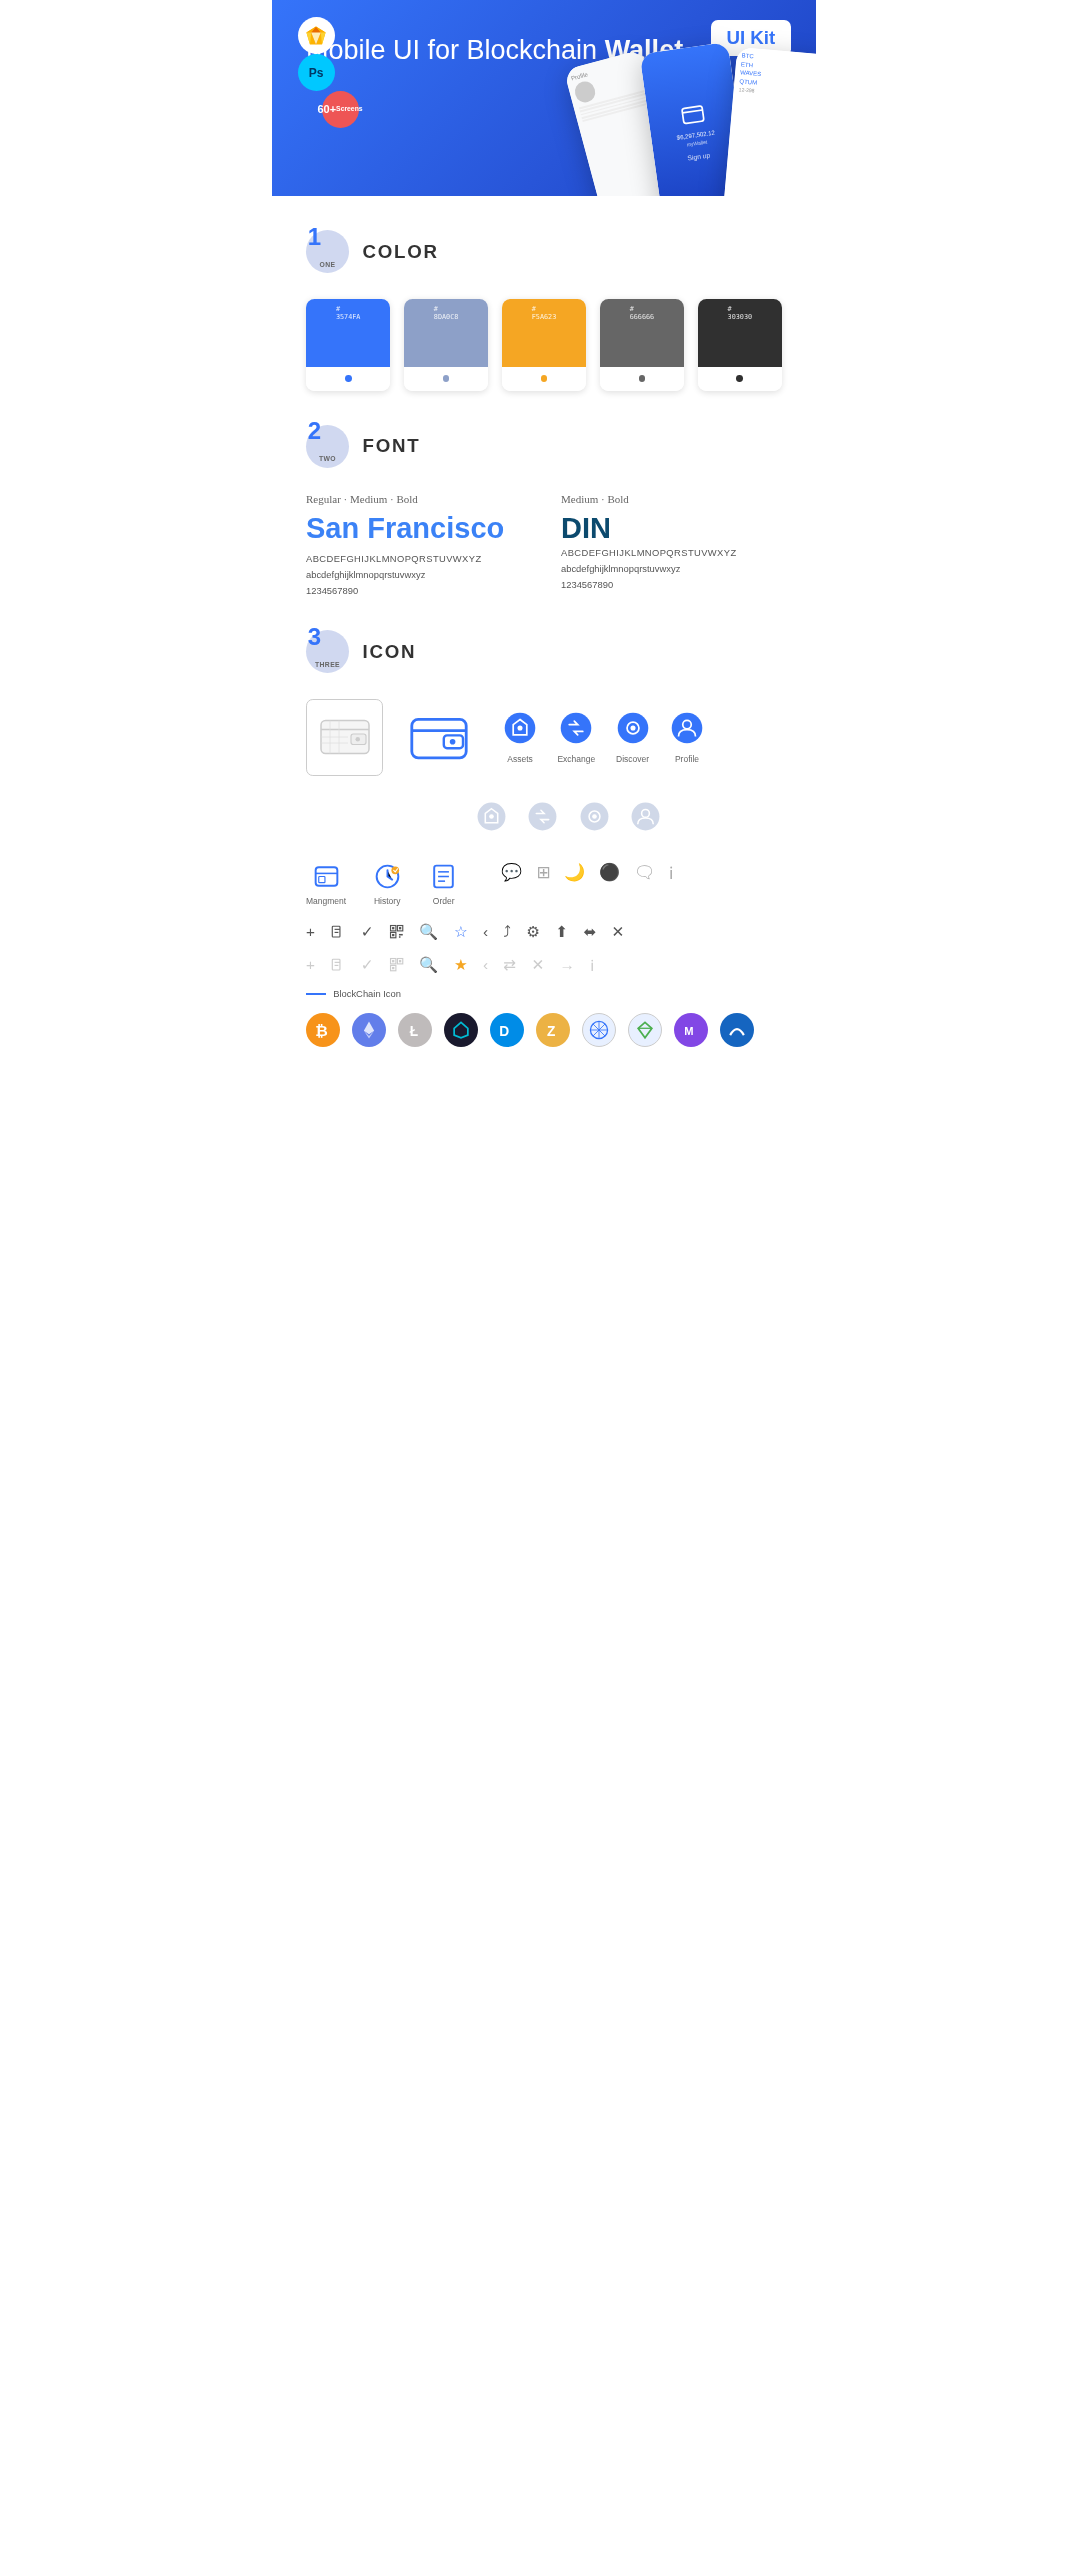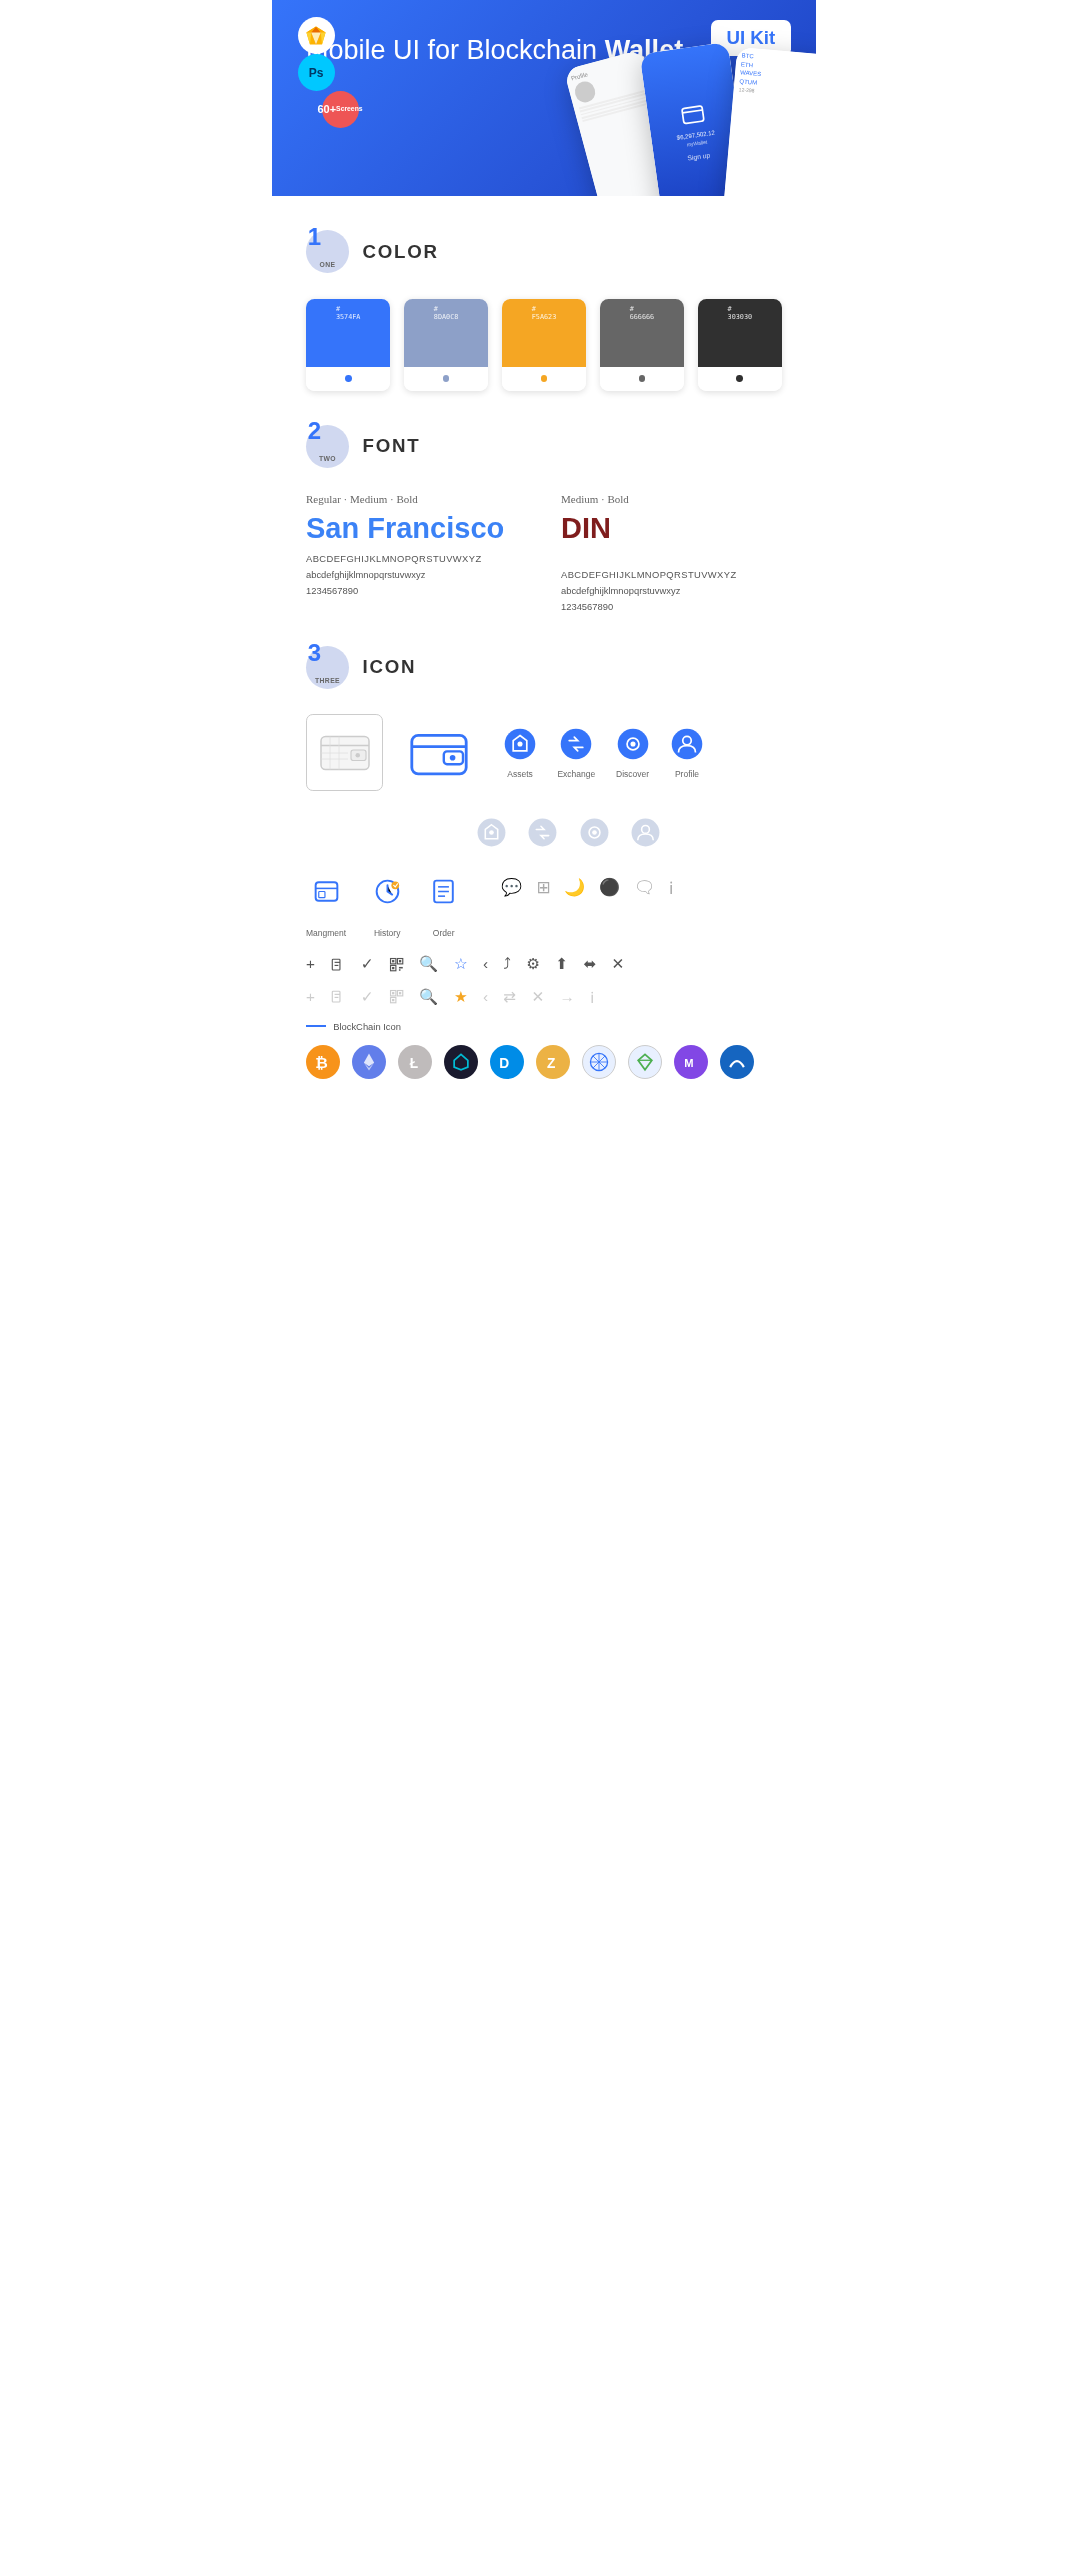--- a/index.html
+++ b/index.html
@@ -202,21 +202,21 @@
       width: 6.8px;
       height: 6.8px;
       border-radius: 50%;
     }
 
     
     .font-section { margin-bottom: 34px; }
     .font-variants { font-size: 11px; color: #666; margin-bottom: 6.8px; font-family: Liberation Serif, serif; }
     .font-grid { display: grid; grid-template-columns: 1fr 1fr; gap: 34px; }
     .font-name { font-size: 29px; font-weight: 700; color: #3b82f6; margin-bottom: 8.5px; }
-    .font-name-din { font-family: 'DIN', 'Arial Narrow', Arial, sans-serif; font-size: 29px; font-weight: 700; color: #7f1d1d; margin-bottom: 24px; }
+    .font-name-din { font-family: 'DIN', 'Arial Narrow', Arial, sans-serif; font-size: 29px; font-weight: 700; color: #0c4a6e; margin-bottom: 2px; }
     .font-uppercase { font-size: 9.4px; color: #555; margin-bottom: 5.1px; letter-spacing: 0.4px; }
     .font-lowercase { font-size: 9.4px; color: #555; margin-bottom: 5.1px; }
     .font-numbers { font-size: 9.4px; color: #555; }
 
     
     .icon-section { margin-bottom: 34px; }
     .icon-grid-main {
       display: flex;
       gap: 17px;
       align-items: center;
@@ -303,21 +303,21 @@
     .mgmt-icon-row {
       display: flex;
       gap: 25.5px;
       align-items: flex-start;
       margin-bottom: 17px;
     }
     .mgmt-icon-item {
       display: flex;
       flex-direction: column;
       align-items: center;
-      gap: 18px;
+      gap: 1px;
     }
     .mgmt-icon-item .icon-label { font-size: 8.5px; color: #666; }
     .mgmt-icon-svg svg { width: 31px; height: 31px; }
   </style>
 </head>
 <body>
 
 <div class="hero">
   <div class="hero-title">
     <span>Mobile UI for Blockchain </span><strong>Wallet</strong>

